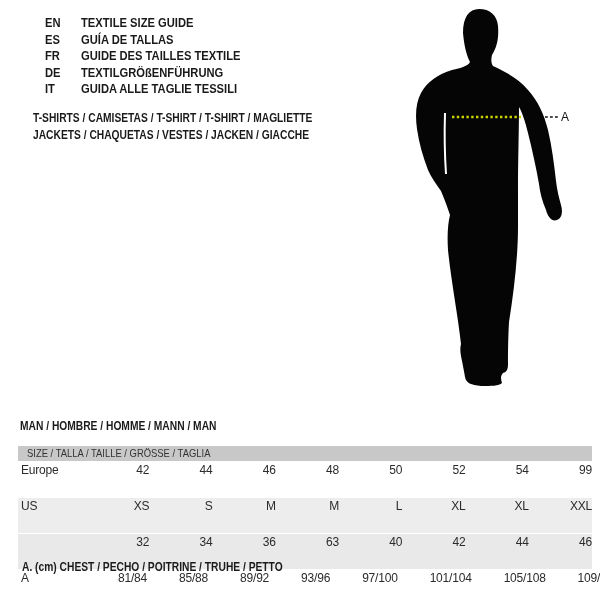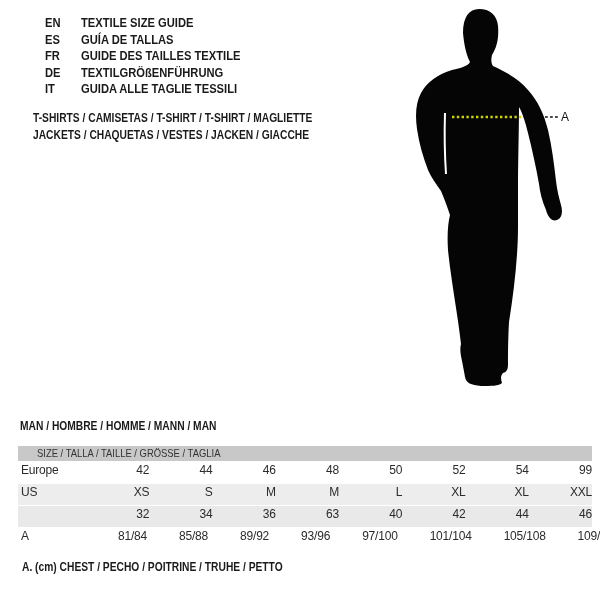--- a/index.html
+++ b/index.html
@@ -21,22 +21,22 @@
   .cat-line { height:17px; line-height:17px; font-size:12.5px; font-weight:bold; }
 
   
   .figure-wrap { position:absolute; left:400px; top:0; width:200px; height:400px; }
 
   
   .section-title { position:absolute; left:20px; top:420px; height:13px; line-height:13px; font-size:12.5px; font-weight:bold;text-align:right; }
 
   
   .size-table { position:absolute; left:18px; top:446px; width:574px; }
-  .t-header { height:15px; line-height:15px; background:#c8c8c8; font-size:11.5px; color:#333; padding-left:19px; }
-  .t-row { display:grid; grid-template-columns:68px repeat(8, 1fr); height:22px; line-height:17px;
+  .t-header { height:15px; line-height:15px; background:#c8c8c8; font-size:11.5px; color:#333; padding-left:9px; }
+  .t-row { display:grid; grid-template-columns:68px repeat(8, 1fr); height:36px; line-height:17px;
            font-size:12px; color:#2b2b2b; border-top:1px solid #ffffff;gap:32px; }
   .t-row.bg1 { background:#ffffff; }
   .t-row.bg2 { background:#ededed; }
   .t-row.bg3 { background:#e9e9e9; }
   .t-label { text-align:left; padding-left:3px; letter-spacing:-0.2px; }
   .t-cell { text-align:right; letter-spacing:-0.2px; }
 
   
   .footnote { position:absolute; left:22px; top:560px; height:14px; line-height:14px; font-size:12.5px; font-weight:bold; }
 </style>

